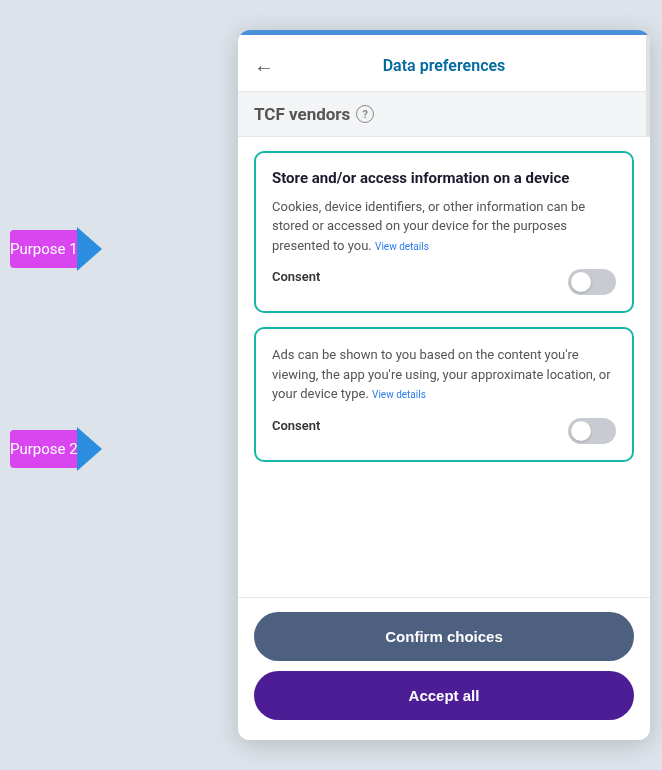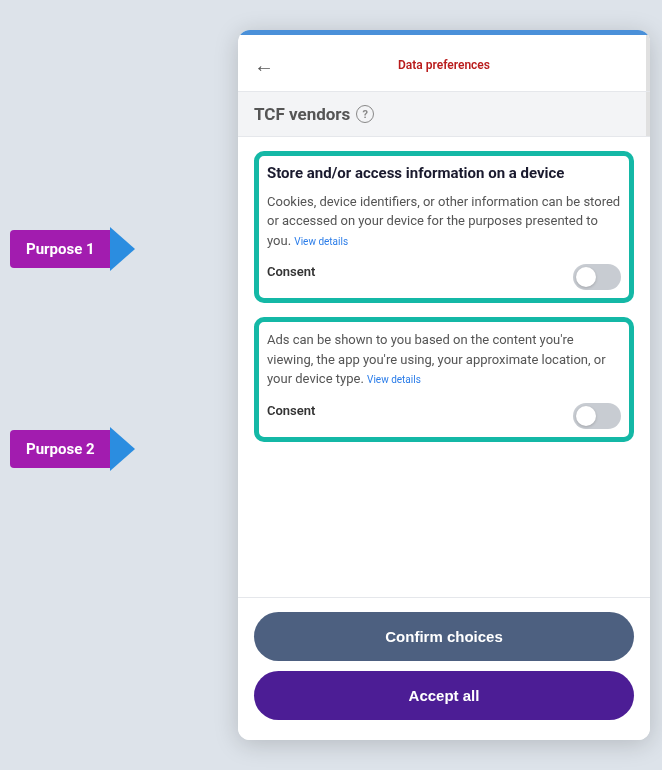--- a/index.html
+++ b/index.html
@@ -36,25 +36,25 @@
       top: 230px;
     }
 
     .arrow-label-2 {
       left: 10px;
       top: 430px;
       text-align: right;
     }
 
     .arrow-box {
-      background: #a21caf;
+      background: #d946ef;
       color: white;
-      font-weight: bold;
+      font-weight: normal;
       font-size: 15px;
-      padding: 10px 16px;
+      padding: 10px 0;
       position: relative;
       border-radius: 4px 0 0 4px;
       white-space: nowrap;
     }
 
     .arrow-box::after {
       content: '';
       position: absolute;
       right: -24px;
       top: 50%;
@@ -100,23 +100,23 @@
       background: none;
       border: none;
       cursor: pointer;
       font-size: 20px;
       color: #555;
       padding: 4px 8px 4px 0;
       line-height: 1;
     }
 
     .modal-title {
-      font-size: 12px;
+      font-size: 16px;
       font-weight: 600;
-      color: #b91c1c;
+      color: #0369a1;
       flex: 1;
       text-align: center;
       padding-right: 28px;
     }
 
     
     .modal-header::after {
       content: '';
       position: absolute;
       right: 0;
@@ -178,23 +178,23 @@
       position: relative;
     }
 
     .modal-content::-webkit-scrollbar { width: 4px; }
     .modal-content::-webkit-scrollbar-track { background: #e0e0e0; }
     .modal-content::-webkit-scrollbar-thumb { background: #aaa; border-radius: 2px; }
 
     
     .purpose-card {
       background: white;
-      border: 5px solid #14b8a6;
+      border: 2px solid #14b8a6;
       border-radius: 10px;
-      padding: 8px;
+      padding: 16px;
       margin-bottom: 14px;
     }
 
     .purpose-title {
       font-size: 15px;
       font-weight: 700;
       color: #1a1a2e;
       margin-bottom: 8px;
       line-height: 1.3;
     }

